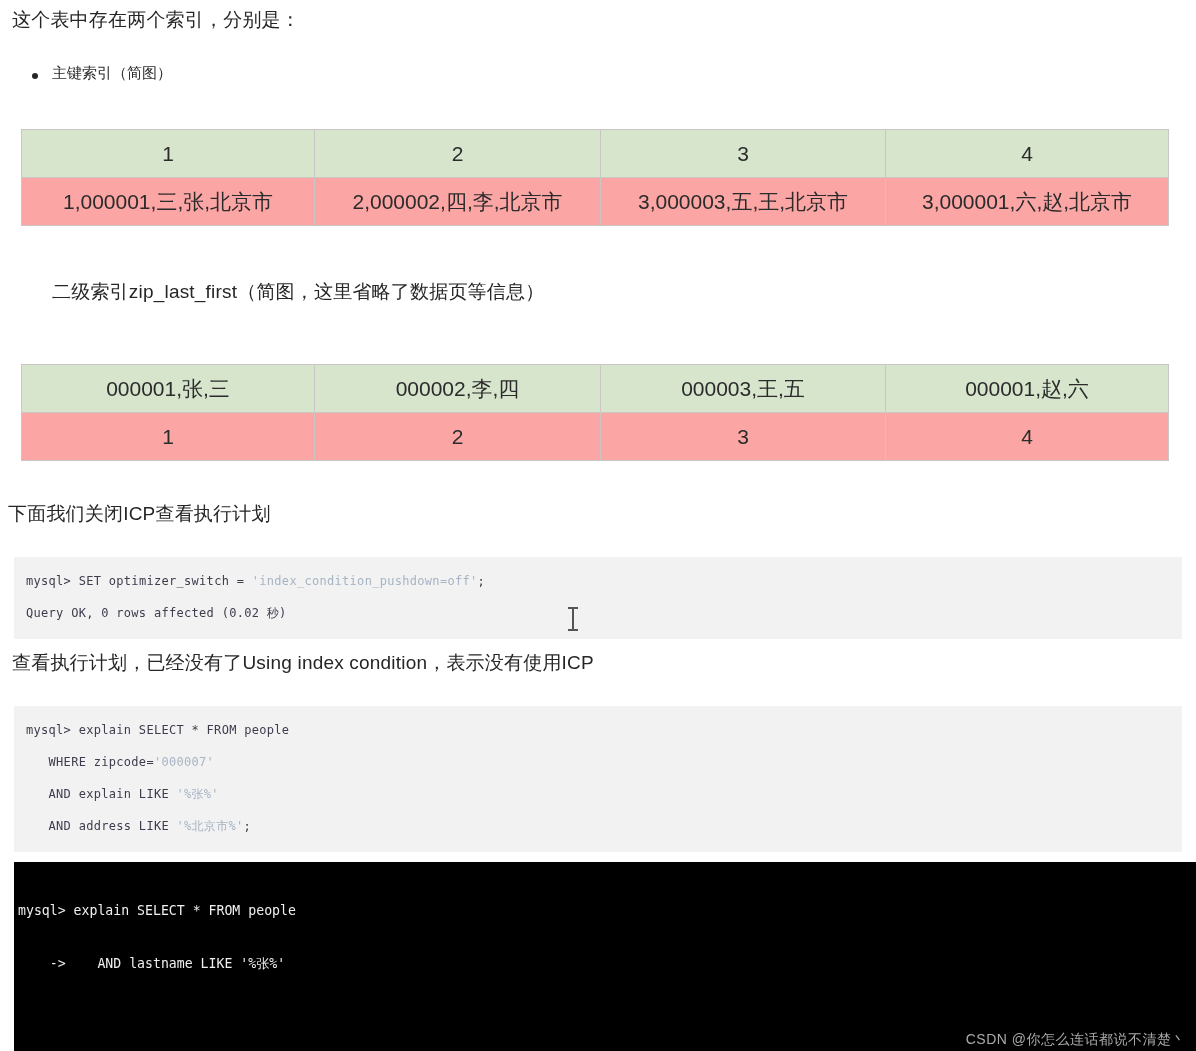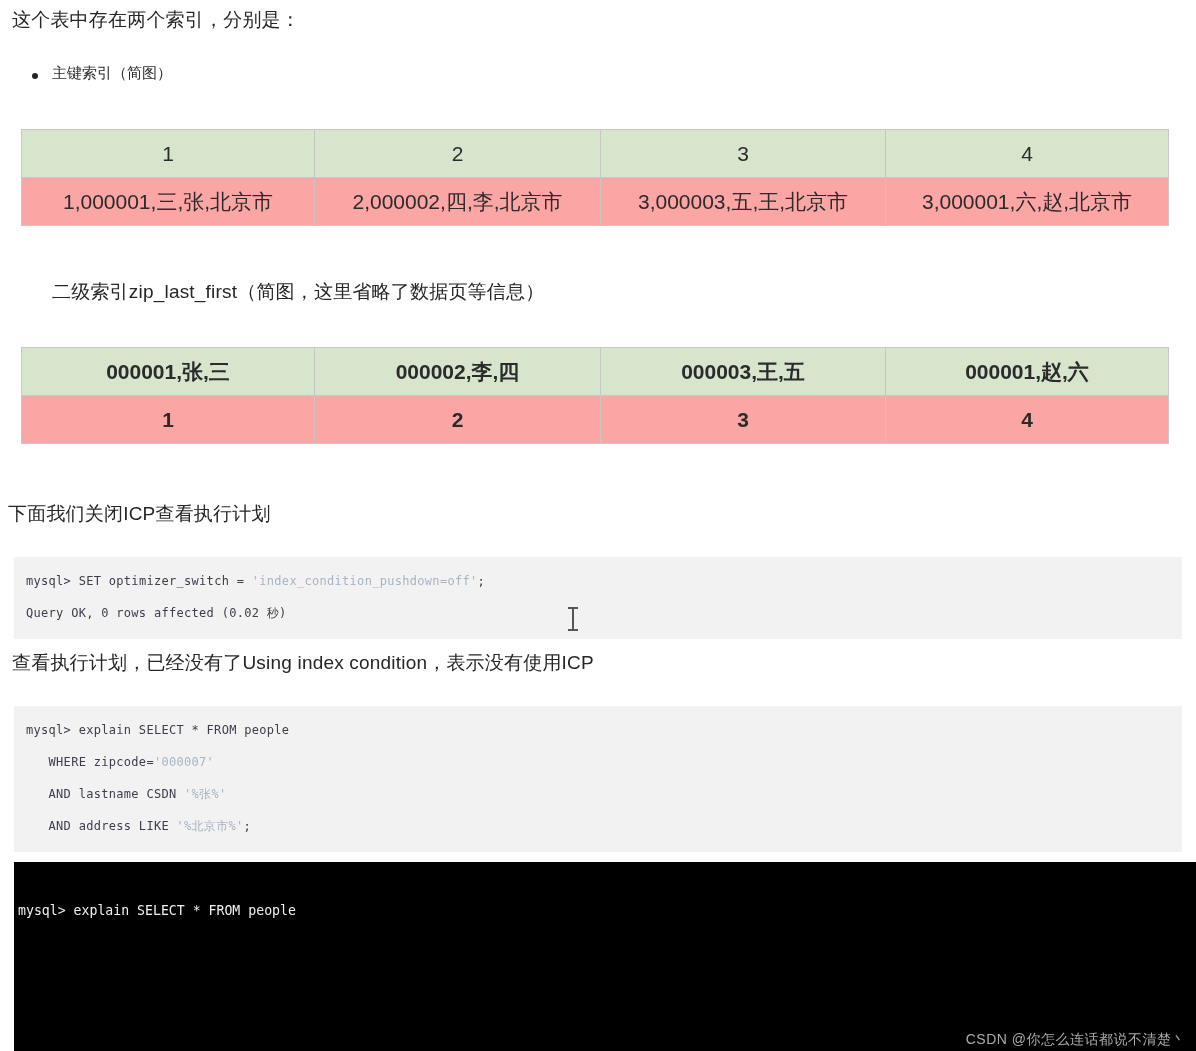--- a/index.html
+++ b/index.html
@@ -89,21 +89,21 @@
     color: #2b2b2b;
     padding: 0;
     height: 47px;
     vertical-align: middle;
     white-space: nowrap;
   }
   .row-green td { background: #d7e5cd; }
   .row-pink  td { background: #fca5a5; }
 
   #primary-index-table { top: 129px; }
-  #secondary-index-table { top: 347px; font-weight: bold; }
+  #secondary-index-table { top: 364px; }
 
   .idx-table .c0 { width: 292px; }
   .idx-table .c1 { width: 285px; }
   .idx-table .c2 { width: 284px; }
   .idx-table .c3 { width: 282px; }
 
   
   .codeblock {
     position: absolute;
     left: 14px;
@@ -230,25 +230,26 @@
 
   <div class="codeblock" id="code-set-optimizer"><span><span class="kw">mysql&gt; </span><span class="kw">SET optimizer_switch = </span><span class="str">'index_condition_pushdown=off'</span><span class="kw">;</span></span>
 <span class="kw">Query OK, 0 rows affected (0.02 秒)</span></div>
 
   <div id="text-caret"></div>
 
   <div class="prose" id="plan-caption">查看执行计划，已经没有了Using index condition，表示没有使用ICP</div>
 
   <div class="codeblock" id="code-explain"><span class="kw">mysql&gt; explain SELECT * FROM people</span>
 <span><span class="kw">   WHERE zipcode=</span><span class="str">'000007'</span></span>
-<span><span class="kw">   AND lastname CSDN </span><span class="str">'%张%'</span></span>
+<span><span class="kw">   AND explain LIKE </span><span class="str">'%张%'</span></span>
 <span><span class="kw">   AND address LIKE </span><span class="str">'%北京市%'</span><span class="kw">;</span></span></div>
 
   <div id="terminal">
     <span class="tline">mysql&gt; explain SELECT * FROM people</span>
+    <span class="tline">    -&gt;    AND lastname LIKE '%张%'</span>
     
     
     
     
     
     
     
     <div id="watermark">CSDN @你怎么连话都说不清楚丶</div>
   </div>
 

